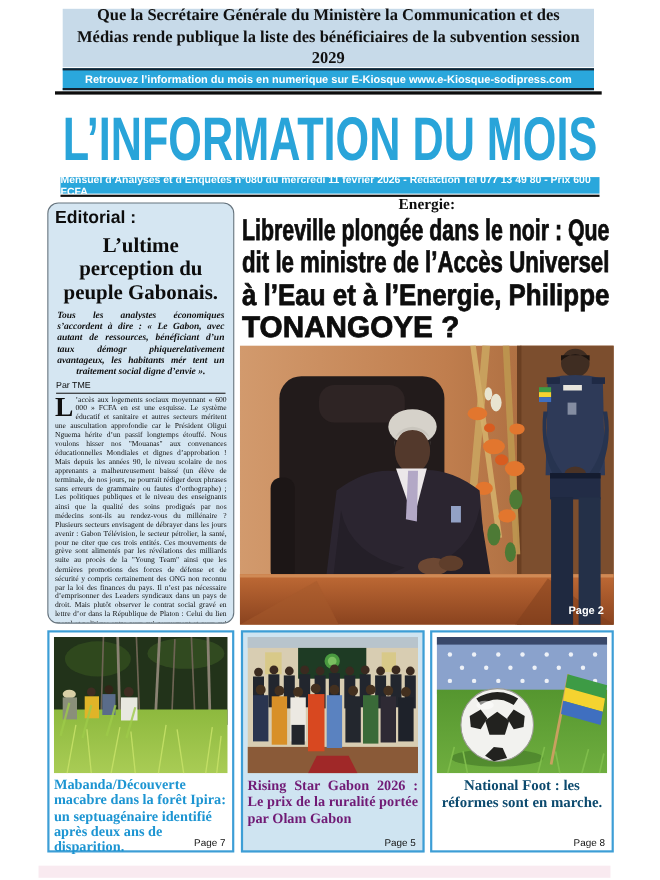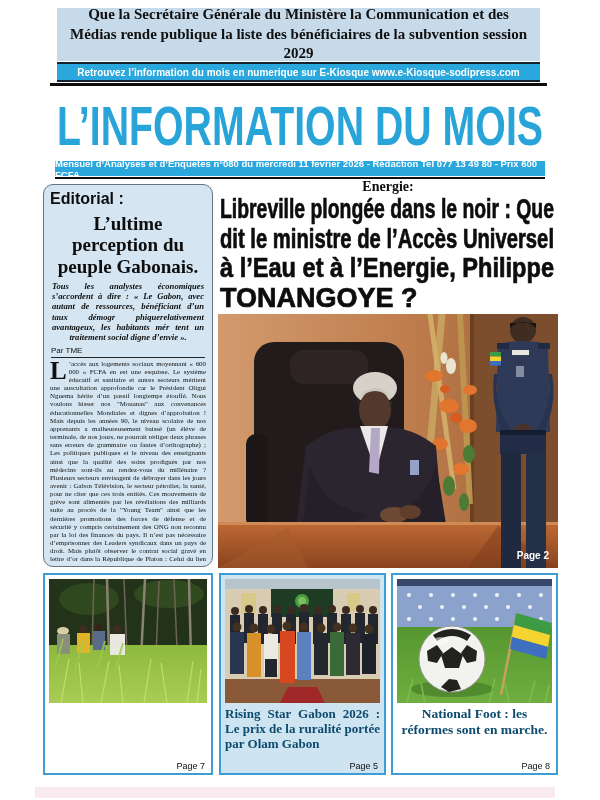--- a/index.html
+++ b/index.html
@@ -50,21 +50,21 @@
 
   
   .story-box{top:573px;height:202px;border:2px solid #3d9ed6;box-sizing:border-box;
     background:#ffffff;padding:4px;position:absolute;}
   .box1{left:43px;width:170px;}
   .box2{left:219px;width:167px;background:#cfe4f1;}
   .box3{left:391px;width:167px;}
   .story-box svg{display:block;width:100%;height:124px;}
   .cap{margin-top:3px;font-weight:bold;}
   .cap1{color:#1d95d2;font-size:13px;line-height:1.1;text-align:left;}
-  .cap2{color:#0c4a6e;font-size:13px;line-height:1.16;text-align:justify;}
+  .cap2{color:#701a75;font-size:13px;line-height:1.16;text-align:justify;}
   .cap3{color:#0c4a6e;font-size:13.5px;line-height:1.18;text-align:center;}
   .box-pageref{position:absolute;right:6px;bottom:2px;color:#101010;
     font-family:"Liberation Sans","DejaVu Sans",sans-serif;font-size:9px;}
 
   .pink-band{left:35px;top:787px;width:520px;height:11px;background:rgba(238,196,212,0.35);}
 </style>
 </head>
 <body>
 
 <div class="page">
@@ -232,20 +232,21 @@
       <rect x="44" y="52" width="12" height="19" fill="#5a6c8a"></rect>
       <circle cx="68" cy="50" r="4.5" fill="#3f2d22"></circle>
       <rect x="61" y="55" width="15" height="21" fill="#e8e8e0"></rect>
       <g stroke="#9ecb4a" stroke-width="2" opacity="0.8">
         <line x1="6" y1="90" x2="14" y2="60"></line>
           <line x1="26" y1="92" x2="34" y2="62"></line>
           <line x1="48" y1="90" x2="56" y2="62"></line>
           <line x1="66" y1="92" x2="74" y2="64"></line>
       </g>
     </svg>
+    <div class="cap cap1">Mabanda/Découverte macabre dans la forêt Ipira: un septuagénaire identifié après deux ans de disparition.</div>
     <div class="box-pageref">Page 7</div>
   </div>
 
   <div class="story-box box2">
     <svg viewBox="0 0 155 124" preserveAspectRatio="none">
       <rect x="0" y="0" width="155" height="124" fill="#d8cdb2"></rect>
       <rect x="0" y="0" width="155" height="10" fill="#b8c4cc"></rect>
       <rect x="46" y="10" width="62" height="28" fill="#1e3b24"></rect>
       <circle cx="77" cy="22" r="7" fill="#4a9a40"></circle>
         <circle cx="77" cy="22" r="4" fill="#7ac060"></circle>

